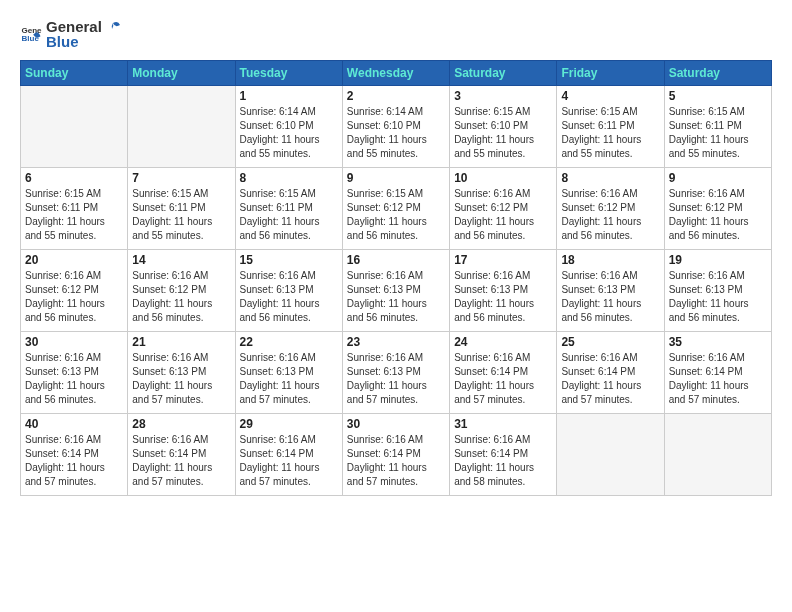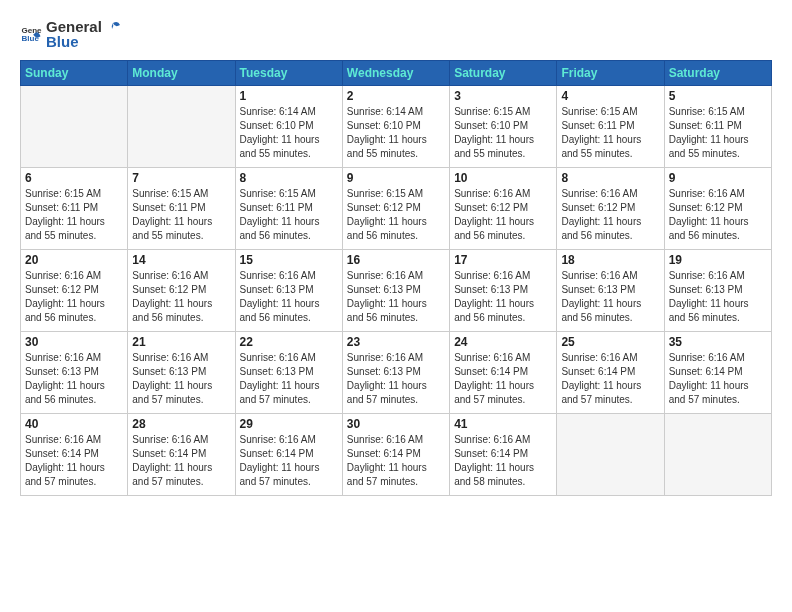--- a/index.html
+++ b/index.html
@@ -310,21 +310,21 @@
 Sunset: 6:14 PM
 Daylight: 11 hours and 57 minutes.</div>
           </td>
           <td>
             <span class="day-number">30</span>
             <div class="day-info" style="white-space: pre-line;">Sunrise: 6:16 AM
 Sunset: 6:14 PM
 Daylight: 11 hours and 57 minutes.</div>
           </td>
           <td>
-            <span class="day-number">41</span>
+            <span class="day-number">31</span>
             <div class="day-info" style="white-space: pre-line;">Sunrise: 6:16 AM
 Sunset: 6:14 PM
 Daylight: 11 hours and 58 minutes.</div>
           </td>
           <td class="empty"></td>
           <td class="empty"></td>
         </tr>
       </tbody>
   </table>
 </div>

